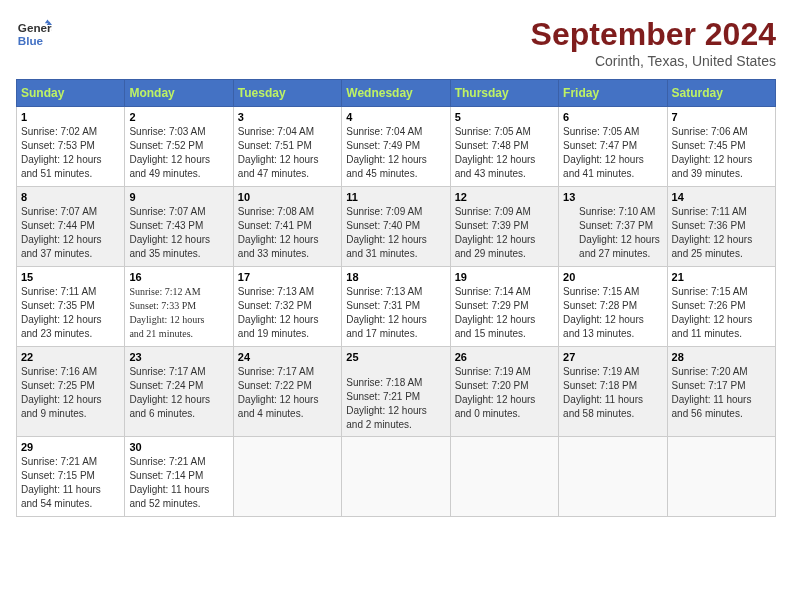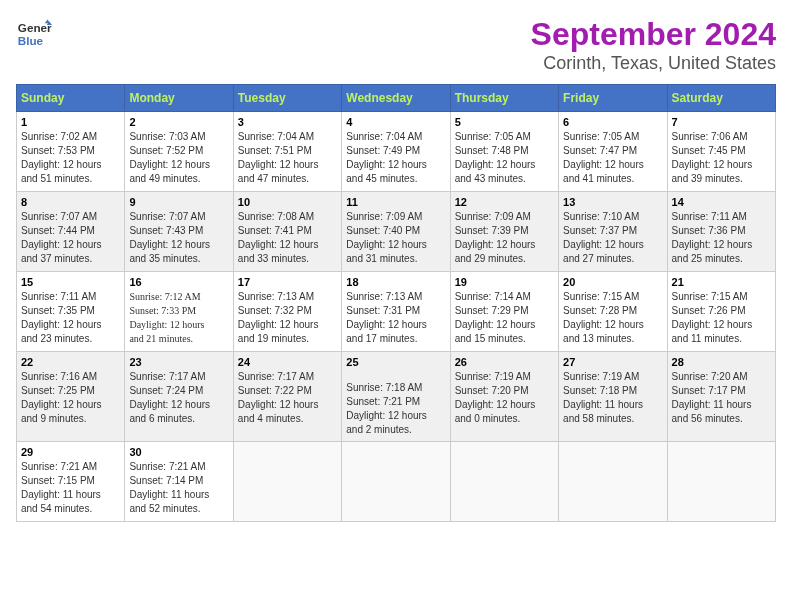--- a/index.html
+++ b/index.html
@@ -24,24 +24,24 @@
     .logo-icon {
       width: 36px;
       height: 36px;
     }
     .title-area {
       text-align: right;
     }
     .month-title {
       font-size: 32px;
       font-weight: bold;
-      color: #a21caf;
+      color: #7f1d1d;
     }
     .subtitle {
-      font-size: 18px;
+      font-size: 14px;
       color: #555;
     }
     .calendar {
       width: 100%;
       border-collapse: collapse;
       font-size: 10px;
     }
     .calendar th {
       background-color: #4472C4;
       color: #bef264;
@@ -190,21 +190,21 @@
         </td>
         <td>
           <span class="day-num">12</span>
           <div class="day-info" style="white-space: pre-line;">Sunrise: 7:09 AM
 Sunset: 7:39 PM
 Daylight: 12 hours
 and 29 minutes.</div>
         </td>
         <td>
           <span class="day-num">13</span>
-          <div class="day-info" style="white-space: pre-line;">Sunrise: 7:10 AM
+          <div class="day-info" style="white-space: pre-line; margin-left: 16px;">Sunrise: 7:10 AM
 Sunset: 7:37 PM
 Daylight: 12 hours
 and 27 minutes.</div>
         </td>
         <td>
           <span class="day-num">14</span>
           <div class="day-info" style="white-space: pre-line;">Sunrise: 7:11 AM
 Sunset: 7:36 PM
 Daylight: 12 hours
 and 25 minutes.</div>

